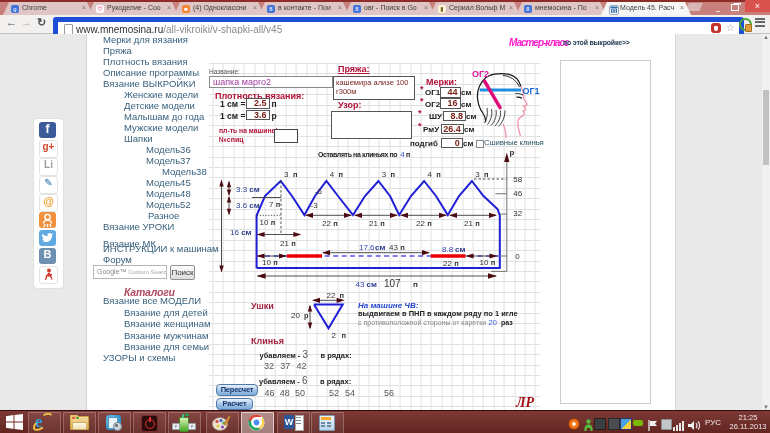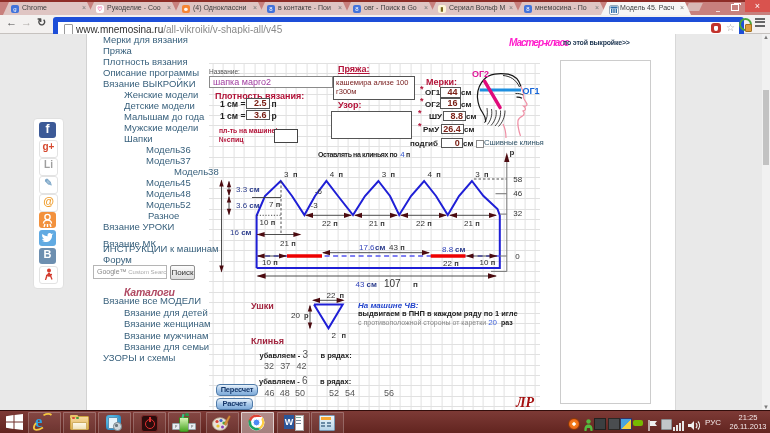--- a/index.html
+++ b/index.html
@@ -128,21 +128,21 @@
   <div class="mlnk" style="left:17px;top:22px;">Плотность вязания</div>
   <div class="mlnk" style="left:17px;top:33px;">Описание программы</div>
   <div class="mlnk" style="left:17px;top:44px;">Вязание ВЫКРОЙКИ</div>
   <div class="mlnk" style="left:38px;top:55px;">Женские модели</div>
   <div class="mlnk" style="left:38px;top:66px;">Детские модели</div>
   <div class="mlnk" style="left:38px;top:77px;">Малышам до года</div>
   <div class="mlnk" style="left:38px;top:88px;">Мужские модели</div>
   <div class="mlnk" style="left:38px;top:99px;">Шапки</div>
   <div class="mlnk" style="left:60px;top:110px;">Модель36</div>
   <div class="mlnk" style="left:60px;top:121px;">Модель37</div>
-  <div class="mlnk" style="left:60px;top:132px;padding-left:28px;">Модель38</div>
+  <div class="mlnk" style="left:48px;top:132px;padding-left:28px;">Модель38</div>
   <div class="mlnk" style="left:60px;top:143px;">Модель45</div>
   <div class="mlnk" style="left:60px;top:154px;">Модель48</div>
   <div class="mlnk" style="left:60px;top:165px;">Модель52</div>
   <div class="mlnk" style="left:38px;top:176px;margin-left:24px;">Разное</div>
   <div class="mlnk" style="left:17px;top:187px;">Вязание УРОКИ</div>
   <div class="mlnk" style="left:17px;top:184px;margin-top:20px;">Вязание МК</div>
   <div class="mlnk" style="left:17px;top:209px;">ИНСТРУКЦИИ к машинам</div>
   <div class="mlnk" style="left:17px;top:220px;">Форум</div>
  </div>
 

